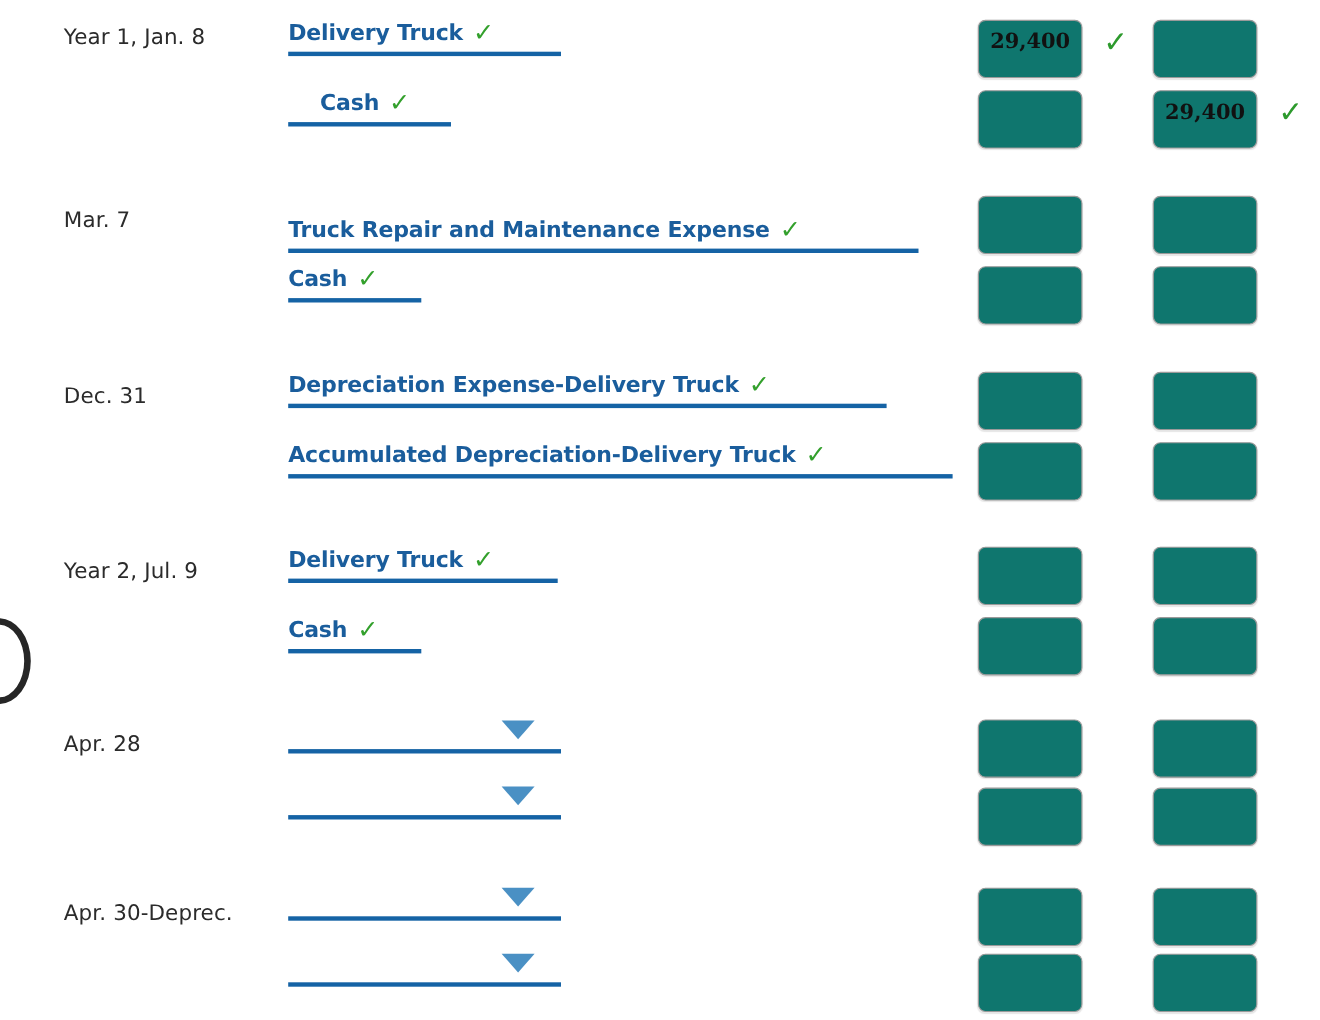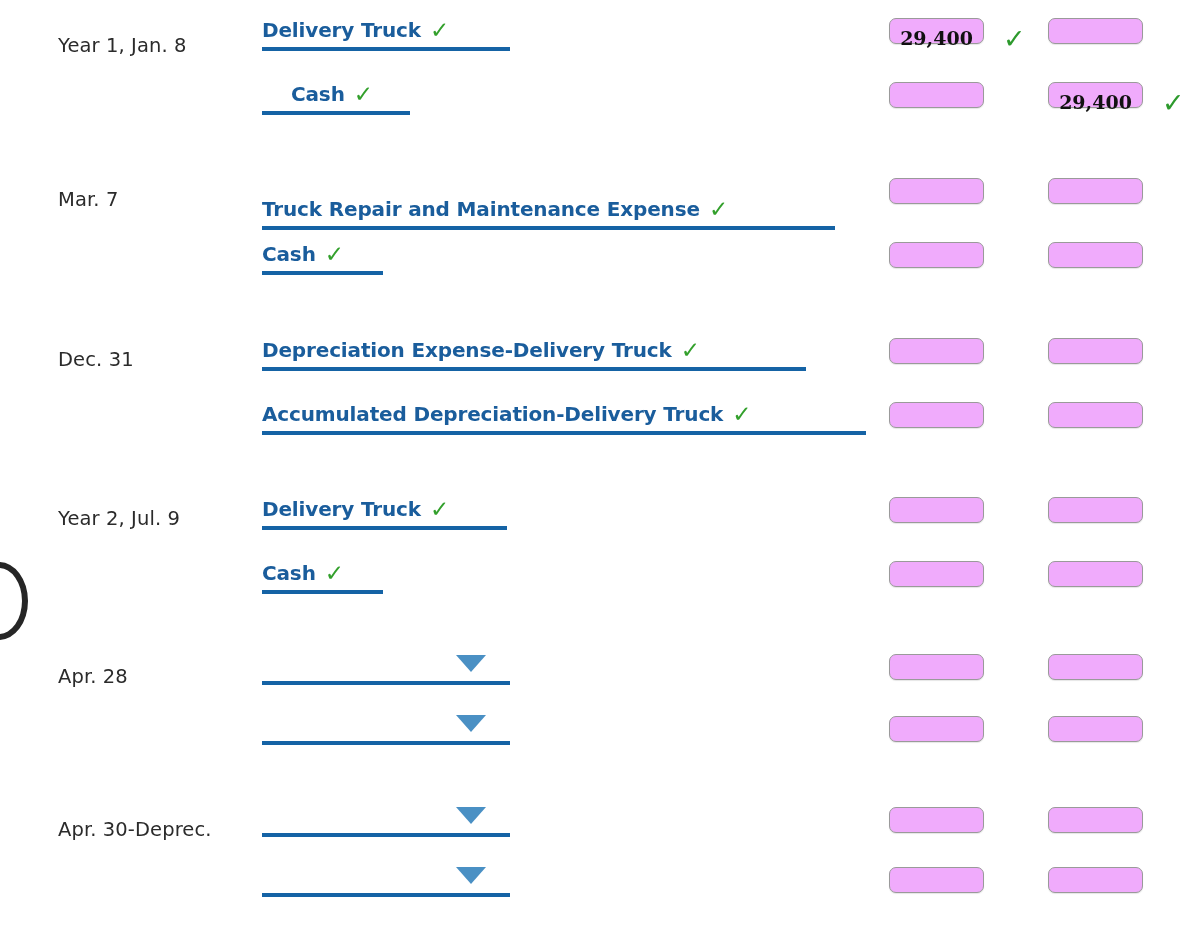--- a/index.html
+++ b/index.html
@@ -110,24 +110,24 @@
     height: 0;
     border-left: 15px solid transparent;
     border-right: 15px solid transparent;
     border-top: 17px solid #4a90c4;
   }
 
   
   .amt-box {
     position: absolute;
     width: 95px;
-    height: 26px;
+    height: 53px;
     border: 1.6px solid #9a9a9a;
     border-radius: 7px;
-    background: #f0abfc;
+    background: #0f766e;
     box-sizing: border-box;
     box-shadow: 0 1px 1px rgba(0,0,0,0.10);
   }
   .amt-box .amt-val {
     display: block;
     width: 100%;
     text-align: center;
     line-height: 39px;
     font-family: "DejaVu Serif", "Liberation Serif", serif;
     font-size: 19px;
@@ -148,21 +148,21 @@
 </style>
 </head>
 <body>
 
 <div id="journal-page">
 
   <div class="cursor-ring"></div>
 
   <div id="entries-root">
       <div class="entry-group" style="top: 0px;">
-        <div class="date-label" style="top: 34px;">Year 1, Jan. 8</div>
+        <div class="date-label" style="top: 22px;">Year 1, Jan. 8</div>
         <div class="acct-row" style="top: 10px;">
           <div class="acct-underline" style="width: 248px;">
             <span class="acct-text"><span>Delivery Truck</span><span class="check-mark">✓</span></span>
           </div>
         </div>
         <div class="amt-box col-debit" style="top: 18px;">
           <span class="amt-val">29,400</span>
         </div>
         <span class="box-check" style="top: 25px; left: 1003px;">✓</span>
         <div class="amt-box col-credit" style="top: 18px;">

